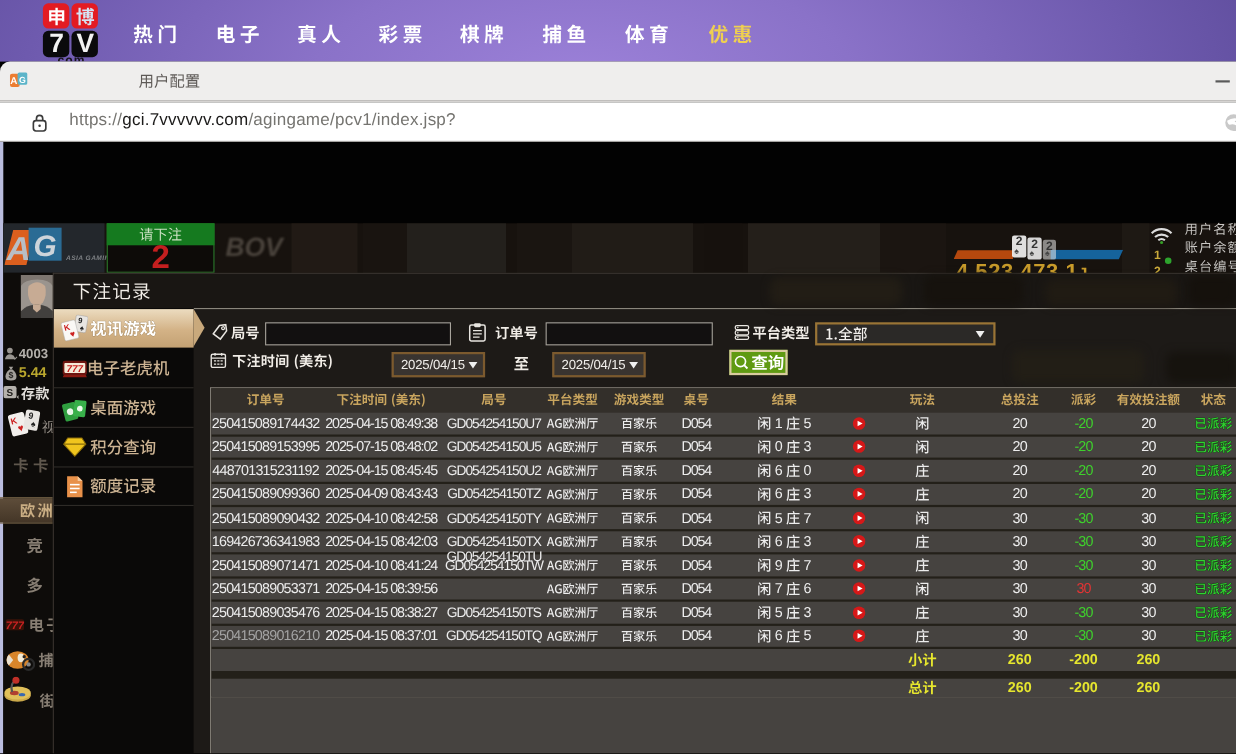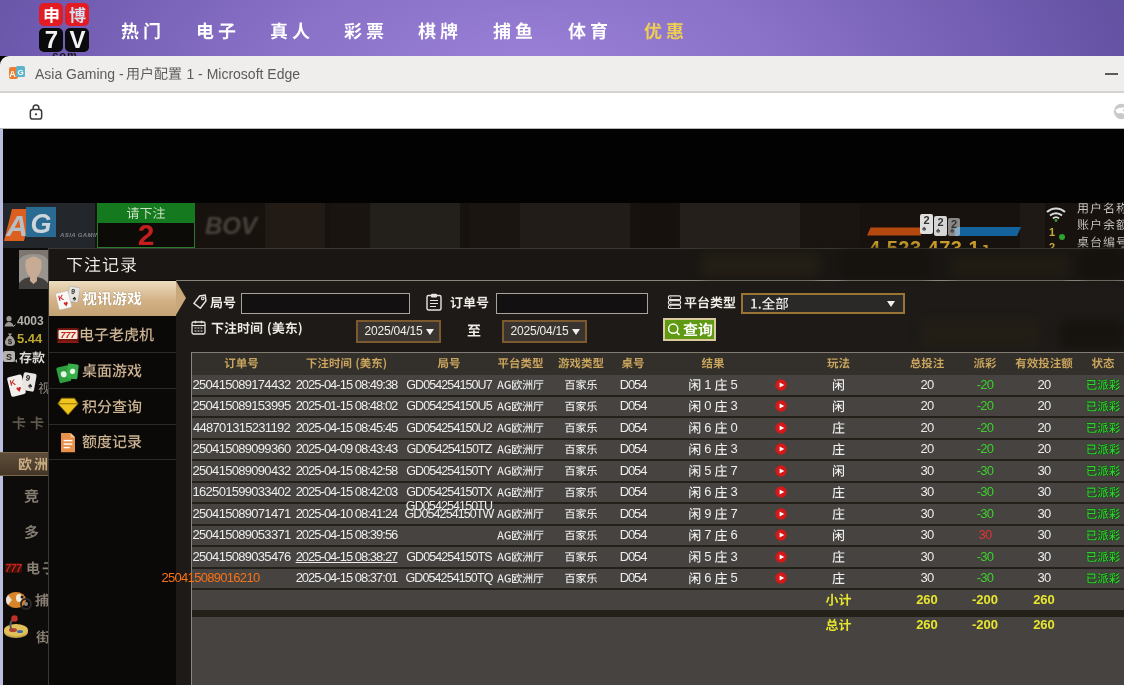--- a/index.html
+++ b/index.html
@@ -14,29 +14,29 @@
     <div style="position:absolute;left:66px;top:26px;width:23px;height:27px;color:#f3f3f3;font:800 24px/27px 'Liberation Sans',sans-serif;text-align:center;">V</div>
     <div style="position:absolute;left:42px;top:50px;width:46px;height:6px;color:#17141c;font:800 11px/10px 'Liberation Sans',sans-serif;text-align:center;letter-spacing:1px;overflow:hidden;">com</div>
     <div style="position:absolute;left:0px;top:56px;width:1124px;height:35px;background:#efeeed;border-radius:9px 0 0 0;"></div>
     <div style="position:absolute;left:0px;top:91px;width:1124px;height:1.5px;background:#d5d3d1;"></div>
     <svg style="position:absolute;left:9px;top:65px;width:16px;height:16px;" viewBox="0 0 16 16">
       <rect x="0" y="2" width="9" height="12" rx="2" fill="#ed7d31"></rect>
       <rect x="7" y="1" width="9" height="11" rx="1.5" fill="#5bb4c9"></rect>
       <text x="3.5" y="11.5" font-family="Liberation Sans" font-weight="bold" font-size="9" fill="#fff" text-anchor="middle">A</text>
       <text x="11.5" y="10" font-family="Liberation Sans" font-weight="bold" font-size="8" fill="#fff" text-anchor="middle">G</text>
     </svg>
-    <div style="position:absolute;left:35px;top:57px;width:330px;height:34px;color:#5e5a57;font:14px/34px 'Liberation Sans',sans-serif;white-space:nowrap;">Asia Gaming - <span id="cjkt" style="visibility:hidden">用户配置 </span>1 - Microsoft Edge</div>
     <div style="position:absolute;left:1105px;top:72.5px;width:13px;height:2px;background:#5a5a5a;"></div>
     <div style="position:absolute;left:0px;top:92.5px;width:1124px;height:36.5px;background:#ffffff;"></div>
     <div style="position:absolute;left:0px;top:128px;width:1124px;height:1.5px;background:#b8b6b4;"></div>
     <svg style="position:absolute;left:29px;top:103px;width:14px;height:17px;" viewBox="0 0 14 18">
       <rect x="1" y="7" width="12" height="10" rx="2.5" fill="none" stroke="#3b3b3b" stroke-width="1.6"></rect>
       <path d="M4 7 V5 a3 3 0 0 1 6 0 V7" fill="none" stroke="#3b3b3b" stroke-width="1.6"></path>
       <circle cx="7" cy="12" r="1.2" fill="#3b3b3b"></circle>
     </svg>
+    <div style="position:absolute;left:63px;top:90px;width:700px;height:40px;font:15.5px/40px 'Liberation Sans',sans-serif;color:#757470;white-space:nowrap;letter-spacing:.2px;">https://<span style="color:#1c1b1a">gci.7vvvvvv.com</span>/agingame/pcv1/index.jsp?</div>
     <svg style="position:absolute;left:1113px;top:103px;width:17px;height:17px;" viewBox="0 0 20 20">
       <circle cx="10" cy="10" r="9" fill="#c9c9c9"></circle>
       <path d="M3 8 q7 -5 14 -1 q-4 0 -6 2 q5 1 4 6 q-3-4 -8-3 q-3 1 -4-4" fill="#fff"></path>
     </svg>
     <div style="position:absolute;left:0px;top:129px;width:1124px;height:556px;background:#020202;"></div>
     <div style="position:absolute;left:0px;top:129px;width:3px;height:556px;background:#babdde;"></div>
     <div style="position:absolute;left:3px;top:203px;width:1121px;height:45px;background:#17120e;"></div>
     <div style="position:absolute;left:265px;top:203px;width:60px;height:45px;background:#211a15;"></div>
     <div style="position:absolute;left:330px;top:203px;width:40px;height:45px;background:#191410;"></div>
     <div style="position:absolute;left:370px;top:203px;width:90px;height:45px;background:#23201c;"></div>
@@ -406,21 +406,21 @@
     <div style="position:absolute;left:627.9px;top:375.75px;width:160px;height:18px;color:#ededed;font:400 13px/18px 'Liberation Sans',sans-serif;text-align:center;white-space:nowrap;letter-spacing:0px;">1</div>
     <div style="position:absolute;left:654.1px;top:375.75px;width:160px;height:18px;color:#ededed;font:400 13px/18px 'Liberation Sans',sans-serif;text-align:center;white-space:nowrap;letter-spacing:0px;">5</div>
     <svg style="position:absolute;left:775px;top:378.75px;width:12px;height:12px;" viewBox="0 0 12 12">
       <circle cx="6" cy="6" r="5.7" fill="#d61818"></circle>
       <polygon points="4.6,3.4 9.2,6 4.6,8.6" fill="#fff"></polygon>
     </svg>
     <div style="position:absolute;left:847px;top:375.75px;width:160px;height:18px;color:#ededed;font:400 13px/18px 'Liberation Sans',sans-serif;text-align:center;white-space:nowrap;letter-spacing:-0.8px;">20</div>
     <div style="position:absolute;left:905px;top:375.75px;width:160px;height:18px;color:#3ed12c;font:400 13px/18px 'Liberation Sans',sans-serif;text-align:center;white-space:nowrap;letter-spacing:-0.8px;">-20</div>
     <div style="position:absolute;left:964px;top:375.75px;width:160px;height:18px;color:#ededed;font:400 13px/18px 'Liberation Sans',sans-serif;text-align:center;white-space:nowrap;letter-spacing:-0.8px;">20</div>
     <div style="position:absolute;left:161.5px;top:397.25px;width:160px;height:18px;color:#ededed;font:400 13px/18px 'Liberation Sans',sans-serif;text-align:center;white-space:nowrap;letter-spacing:-0.7px;">250415089153995</div>
-    <div style="position:absolute;left:266.5px;top:397.25px;width:160px;height:18px;color:#ededed;font:400 13px/18px 'Liberation Sans',sans-serif;text-align:center;white-space:nowrap;letter-spacing:-1px;">2025-01-15 08:48:02</div>
+    <div style="position:absolute;left:266.5px;top:397.25px;width:160px;height:18px;color:#ededed;font:400 13px/18px 'Liberation Sans',sans-serif;text-align:center;white-space:nowrap;letter-spacing:-1px;">2025-07-15 08:48:02</div>
     <div style="position:absolute;left:369px;top:397.25px;width:160px;height:18px;color:#ededed;font:400 12.5px/18px 'Liberation Sans',sans-serif;text-align:center;white-space:nowrap;letter-spacing:-0.9px;">GD054254150U5</div>
     <div style="position:absolute;left:553px;top:397.25px;width:160px;height:18px;color:#ededed;font:400 13px/18px 'Liberation Sans',sans-serif;text-align:center;white-space:nowrap;letter-spacing:-1.1px;">D054</div>
     <div style="position:absolute;left:627.9px;top:397.25px;width:160px;height:18px;color:#ededed;font:400 13px/18px 'Liberation Sans',sans-serif;text-align:center;white-space:nowrap;letter-spacing:0px;">0</div>
     <div style="position:absolute;left:654.1px;top:397.25px;width:160px;height:18px;color:#ededed;font:400 13px/18px 'Liberation Sans',sans-serif;text-align:center;white-space:nowrap;letter-spacing:0px;">3</div>
     <svg style="position:absolute;left:775px;top:400.25px;width:12px;height:12px;" viewBox="0 0 12 12">
       <circle cx="6" cy="6" r="5.7" fill="#d61818"></circle>
       <polygon points="4.6,3.4 9.2,6 4.6,8.6" fill="#fff"></polygon>
     </svg>
     <div style="position:absolute;left:847px;top:397.25px;width:160px;height:18px;color:#ededed;font:400 13px/18px 'Liberation Sans',sans-serif;text-align:center;white-space:nowrap;letter-spacing:-0.8px;">20</div>
     <div style="position:absolute;left:905px;top:397.25px;width:160px;height:18px;color:#3ed12c;font:400 13px/18px 'Liberation Sans',sans-serif;text-align:center;white-space:nowrap;letter-spacing:-0.8px;">-20</div>
@@ -445,33 +445,33 @@
     <div style="position:absolute;left:627.9px;top:440.25px;width:160px;height:18px;color:#ededed;font:400 13px/18px 'Liberation Sans',sans-serif;text-align:center;white-space:nowrap;letter-spacing:0px;">6</div>
     <div style="position:absolute;left:654.1px;top:440.25px;width:160px;height:18px;color:#ededed;font:400 13px/18px 'Liberation Sans',sans-serif;text-align:center;white-space:nowrap;letter-spacing:0px;">3</div>
     <svg style="position:absolute;left:775px;top:443.25px;width:12px;height:12px;" viewBox="0 0 12 12">
       <circle cx="6" cy="6" r="5.7" fill="#d61818"></circle>
       <polygon points="4.6,3.4 9.2,6 4.6,8.6" fill="#fff"></polygon>
     </svg>
     <div style="position:absolute;left:847px;top:440.25px;width:160px;height:18px;color:#ededed;font:400 13px/18px 'Liberation Sans',sans-serif;text-align:center;white-space:nowrap;letter-spacing:-0.8px;">20</div>
     <div style="position:absolute;left:905px;top:440.25px;width:160px;height:18px;color:#3ed12c;font:400 13px/18px 'Liberation Sans',sans-serif;text-align:center;white-space:nowrap;letter-spacing:-0.8px;">-20</div>
     <div style="position:absolute;left:964px;top:440.25px;width:160px;height:18px;color:#ededed;font:400 13px/18px 'Liberation Sans',sans-serif;text-align:center;white-space:nowrap;letter-spacing:-0.8px;">20</div>
     <div style="position:absolute;left:161.5px;top:461.75px;width:160px;height:18px;color:#ededed;font:400 13px/18px 'Liberation Sans',sans-serif;text-align:center;white-space:nowrap;letter-spacing:-0.7px;">250415089090432</div>
-    <div style="position:absolute;left:266.5px;top:461.75px;width:160px;height:18px;color:#ededed;font:400 13px/18px 'Liberation Sans',sans-serif;text-align:center;white-space:nowrap;letter-spacing:-1px;">2025-04-15 08:42:58</div>
+    <div style="position:absolute;left:266.5px;top:461.75px;width:160px;height:18px;color:#ededed;font:400 13px/18px 'Liberation Sans',sans-serif;text-align:center;white-space:nowrap;letter-spacing:-1px;">2025-04-10 08:42:58</div>
     <div style="position:absolute;left:369px;top:461.75px;width:160px;height:18px;color:#ededed;font:400 12.5px/18px 'Liberation Sans',sans-serif;text-align:center;white-space:nowrap;letter-spacing:-0.9px;">GD054254150TY</div>
     <div style="position:absolute;left:553px;top:461.75px;width:160px;height:18px;color:#ededed;font:400 13px/18px 'Liberation Sans',sans-serif;text-align:center;white-space:nowrap;letter-spacing:-1.1px;">D054</div>
     <div style="position:absolute;left:627.9px;top:461.75px;width:160px;height:18px;color:#ededed;font:400 13px/18px 'Liberation Sans',sans-serif;text-align:center;white-space:nowrap;letter-spacing:0px;">5</div>
     <div style="position:absolute;left:654.1px;top:461.75px;width:160px;height:18px;color:#ededed;font:400 13px/18px 'Liberation Sans',sans-serif;text-align:center;white-space:nowrap;letter-spacing:0px;">7</div>
     <svg style="position:absolute;left:775px;top:464.75px;width:12px;height:12px;" viewBox="0 0 12 12">
       <circle cx="6" cy="6" r="5.7" fill="#d61818"></circle>
       <polygon points="4.6,3.4 9.2,6 4.6,8.6" fill="#fff"></polygon>
     </svg>
     <div style="position:absolute;left:847px;top:461.75px;width:160px;height:18px;color:#ededed;font:400 13px/18px 'Liberation Sans',sans-serif;text-align:center;white-space:nowrap;letter-spacing:-0.8px;">30</div>
     <div style="position:absolute;left:905px;top:461.75px;width:160px;height:18px;color:#3ed12c;font:400 13px/18px 'Liberation Sans',sans-serif;text-align:center;white-space:nowrap;letter-spacing:-0.8px;">-30</div>
     <div style="position:absolute;left:964px;top:461.75px;width:160px;height:18px;color:#ededed;font:400 13px/18px 'Liberation Sans',sans-serif;text-align:center;white-space:nowrap;letter-spacing:-0.8px;">30</div>
-    <div style="position:absolute;left:161.5px;top:483.25px;width:160px;height:18px;color:#ededed;font:400 13px/18px 'Liberation Sans',sans-serif;text-align:center;white-space:nowrap;letter-spacing:-0.7px;">162501599033402</div>
+    <div style="position:absolute;left:161.5px;top:483.25px;width:160px;height:18px;color:#ededed;font:400 13px/18px 'Liberation Sans',sans-serif;text-align:center;white-space:nowrap;letter-spacing:-0.7px;">169426736341983</div>
     <div style="position:absolute;left:266.5px;top:483.25px;width:160px;height:18px;color:#ededed;font:400 13px/18px 'Liberation Sans',sans-serif;text-align:center;white-space:nowrap;letter-spacing:-1px;">2025-04-15 08:42:03</div>
     <div style="position:absolute;left:369px;top:483.25px;width:160px;height:36px;color:#ededed;font:400 12.5px/18px 'Liberation Sans',sans-serif;text-align:center;white-space:nowrap;letter-spacing:-0.9px;">GD054254150TX</div>
     <div style="position:absolute;left:553px;top:483.25px;width:160px;height:18px;color:#ededed;font:400 13px/18px 'Liberation Sans',sans-serif;text-align:center;white-space:nowrap;letter-spacing:-1.1px;">D054</div>
     <div style="position:absolute;left:627.9px;top:483.25px;width:160px;height:18px;color:#ededed;font:400 13px/18px 'Liberation Sans',sans-serif;text-align:center;white-space:nowrap;letter-spacing:0px;">6</div>
     <div style="position:absolute;left:654.1px;top:483.25px;width:160px;height:18px;color:#ededed;font:400 13px/18px 'Liberation Sans',sans-serif;text-align:center;white-space:nowrap;letter-spacing:0px;">3</div>
     <svg style="position:absolute;left:775px;top:486.25px;width:12px;height:12px;" viewBox="0 0 12 12">
       <circle cx="6" cy="6" r="5.7" fill="#d61818"></circle>
       <polygon points="4.6,3.4 9.2,6 4.6,8.6" fill="#fff"></polygon>
     </svg>
     <div style="position:absolute;left:847px;top:483.25px;width:160px;height:18px;color:#ededed;font:400 13px/18px 'Liberation Sans',sans-serif;text-align:center;white-space:nowrap;letter-spacing:-0.8px;">30</div>
@@ -497,33 +497,33 @@
     <div style="position:absolute;left:627.9px;top:526.25px;width:160px;height:18px;color:#ededed;font:400 13px/18px 'Liberation Sans',sans-serif;text-align:center;white-space:nowrap;letter-spacing:0px;">7</div>
     <div style="position:absolute;left:654.1px;top:526.25px;width:160px;height:18px;color:#ededed;font:400 13px/18px 'Liberation Sans',sans-serif;text-align:center;white-space:nowrap;letter-spacing:0px;">6</div>
     <svg style="position:absolute;left:775px;top:529.25px;width:12px;height:12px;" viewBox="0 0 12 12">
       <circle cx="6" cy="6" r="5.7" fill="#d61818"></circle>
       <polygon points="4.6,3.4 9.2,6 4.6,8.6" fill="#fff"></polygon>
     </svg>
     <div style="position:absolute;left:847px;top:526.25px;width:160px;height:18px;color:#ededed;font:400 13px/18px 'Liberation Sans',sans-serif;text-align:center;white-space:nowrap;letter-spacing:-0.8px;">30</div>
     <div style="position:absolute;left:905px;top:526.25px;width:160px;height:18px;color:#e23434;font:400 13px/18px 'Liberation Sans',sans-serif;text-align:center;white-space:nowrap;letter-spacing:-0.8px;">30</div>
     <div style="position:absolute;left:964px;top:526.25px;width:160px;height:18px;color:#ededed;font:400 13px/18px 'Liberation Sans',sans-serif;text-align:center;white-space:nowrap;letter-spacing:-0.8px;">30</div>
     <div style="position:absolute;left:161.5px;top:547.75px;width:160px;height:18px;color:#ededed;font:400 13px/18px 'Liberation Sans',sans-serif;text-align:center;white-space:nowrap;letter-spacing:-0.7px;">250415089035476</div>
-    <div style="position:absolute;left:266.5px;top:547.75px;width:160px;height:36px;color:#ededed;font:400 13px/18px 'Liberation Sans',sans-serif;text-align:center;white-space:nowrap;letter-spacing:-1px;text-decoration:underline;">2025-04-15 08:38:27</div>
+    <div style="position:absolute;left:266.5px;top:547.75px;width:160px;height:36px;color:#ededed;font:400 13px/18px 'Liberation Sans',sans-serif;text-align:center;white-space:nowrap;letter-spacing:-1px;">2025-04-15 08:38:27</div>
     <div style="position:absolute;left:369px;top:547.75px;width:160px;height:18px;color:#ededed;font:400 12.5px/18px 'Liberation Sans',sans-serif;text-align:center;white-space:nowrap;letter-spacing:-0.9px;">GD054254150TS</div>
     <div style="position:absolute;left:553px;top:547.75px;width:160px;height:18px;color:#ededed;font:400 13px/18px 'Liberation Sans',sans-serif;text-align:center;white-space:nowrap;letter-spacing:-1.1px;">D054</div>
     <div style="position:absolute;left:627.9px;top:547.75px;width:160px;height:18px;color:#ededed;font:400 13px/18px 'Liberation Sans',sans-serif;text-align:center;white-space:nowrap;letter-spacing:0px;">5</div>
     <div style="position:absolute;left:654.1px;top:547.75px;width:160px;height:18px;color:#ededed;font:400 13px/18px 'Liberation Sans',sans-serif;text-align:center;white-space:nowrap;letter-spacing:0px;">3</div>
     <svg style="position:absolute;left:775px;top:550.75px;width:12px;height:12px;" viewBox="0 0 12 12">
       <circle cx="6" cy="6" r="5.7" fill="#d61818"></circle>
       <polygon points="4.6,3.4 9.2,6 4.6,8.6" fill="#fff"></polygon>
     </svg>
     <div style="position:absolute;left:847px;top:547.75px;width:160px;height:18px;color:#ededed;font:400 13px/18px 'Liberation Sans',sans-serif;text-align:center;white-space:nowrap;letter-spacing:-0.8px;">30</div>
     <div style="position:absolute;left:905px;top:547.75px;width:160px;height:18px;color:#3ed12c;font:400 13px/18px 'Liberation Sans',sans-serif;text-align:center;white-space:nowrap;letter-spacing:-0.8px;">-30</div>
     <div style="position:absolute;left:964px;top:547.75px;width:160px;height:18px;color:#ededed;font:400 13px/18px 'Liberation Sans',sans-serif;text-align:center;white-space:nowrap;letter-spacing:-0.8px;">30</div>
-    <div style="position:absolute;left:161.5px;top:569.25px;width:160px;height:18px;color:#f97316;font:400 13px/18px 'Liberation Sans',sans-serif;white-space:nowrap;letter-spacing:-0.7px;">250415089016210</div>
+    <div style="position:absolute;left:161.5px;top:569.25px;width:160px;height:18px;color:#a3a3a3;font:400 13px/18px 'Liberation Sans',sans-serif;text-align:center;white-space:nowrap;letter-spacing:-0.7px;">250415089016210</div>
     <div style="position:absolute;left:266.5px;top:569.25px;width:160px;height:18px;color:#ededed;font:400 13px/18px 'Liberation Sans',sans-serif;text-align:center;white-space:nowrap;letter-spacing:-1px;">2025-04-15 08:37:01</div>
     <div style="position:absolute;left:369px;top:569.25px;width:160px;height:18px;color:#ededed;font:400 12.5px/18px 'Liberation Sans',sans-serif;text-align:center;white-space:nowrap;letter-spacing:-0.9px;">GD054254150TQ</div>
     <div style="position:absolute;left:553px;top:569.25px;width:160px;height:18px;color:#ededed;font:400 13px/18px 'Liberation Sans',sans-serif;text-align:center;white-space:nowrap;letter-spacing:-1.1px;">D054</div>
     <div style="position:absolute;left:627.9px;top:569.25px;width:160px;height:18px;color:#ededed;font:400 13px/18px 'Liberation Sans',sans-serif;text-align:center;white-space:nowrap;letter-spacing:0px;">6</div>
     <div style="position:absolute;left:654.1px;top:569.25px;width:160px;height:18px;color:#ededed;font:400 13px/18px 'Liberation Sans',sans-serif;text-align:center;white-space:nowrap;letter-spacing:0px;">5</div>
     <svg style="position:absolute;left:775px;top:572.25px;width:12px;height:12px;" viewBox="0 0 12 12">
       <circle cx="6" cy="6" r="5.7" fill="#d61818"></circle>
       <polygon points="4.6,3.4 9.2,6 4.6,8.6" fill="#fff"></polygon>
     </svg>
     <div style="position:absolute;left:847px;top:569.25px;width:160px;height:18px;color:#ededed;font:400 13px/18px 'Liberation Sans',sans-serif;text-align:center;white-space:nowrap;letter-spacing:-0.8px;">30</div>

